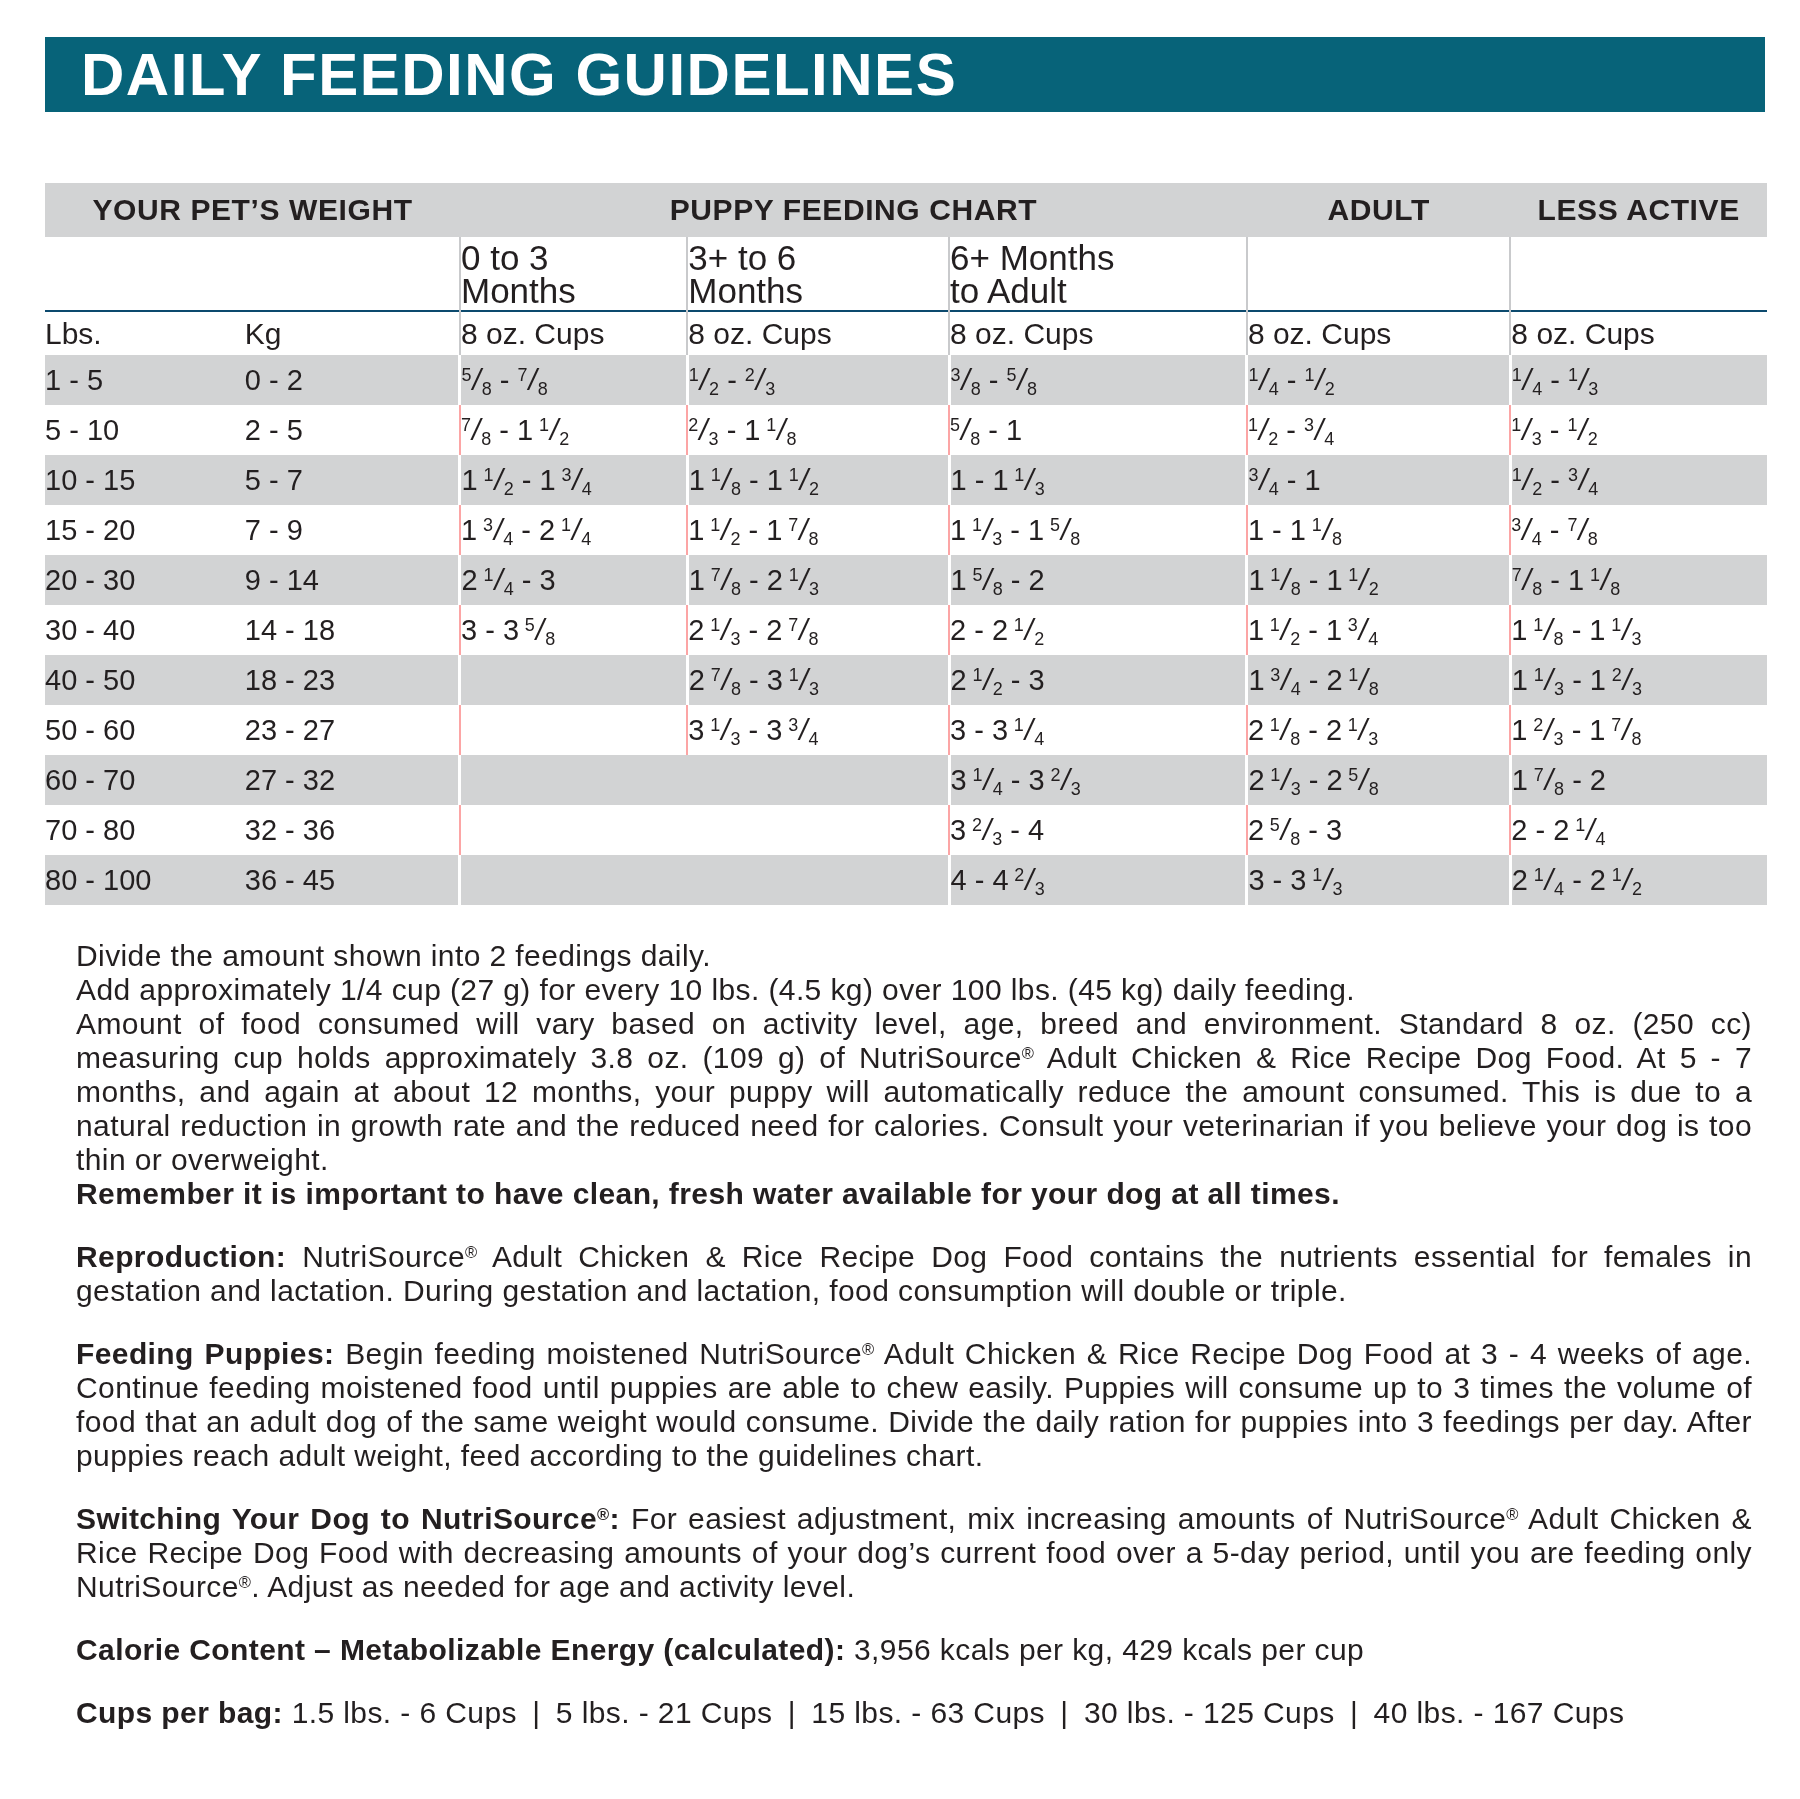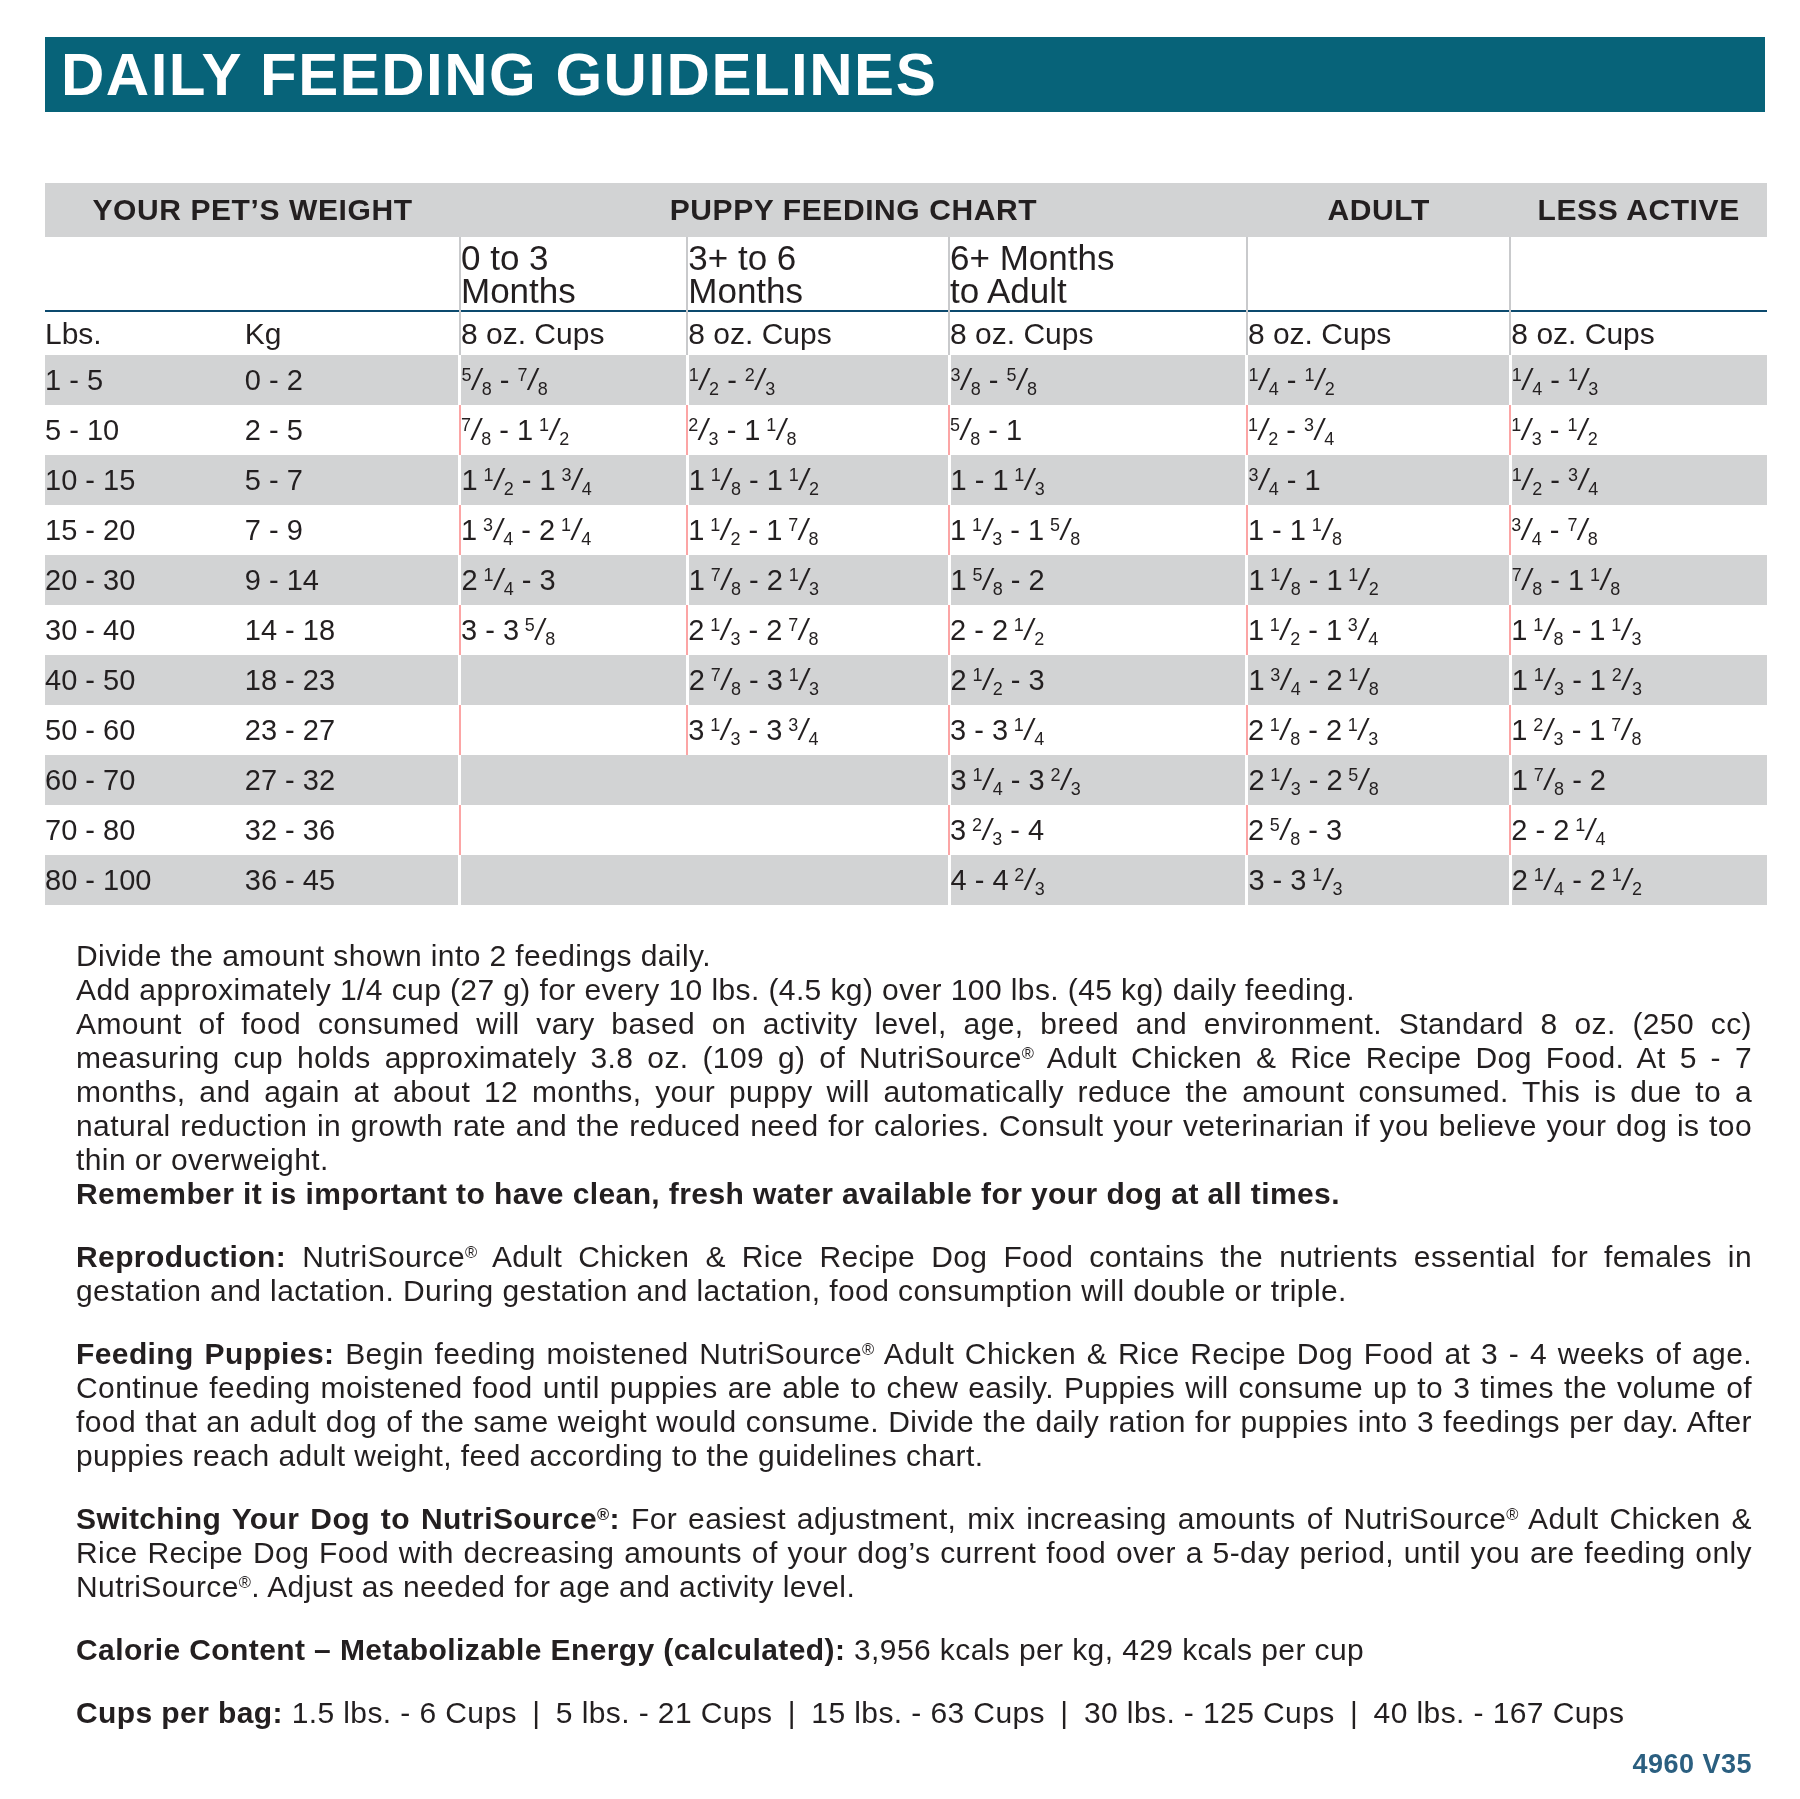--- a/index.html
+++ b/index.html
@@ -4,21 +4,21 @@
 <style>
   html,body{margin:0;padding:0}
   body{
     width:1800px;height:1799px;background:#ffffff;overflow:hidden;
     color:var(--c-text,#231f20);
     font-family:"Liberation Sans","DejaVu Sans",sans-serif;
   }
   
   .banner{margin:37px 35px 0 45px;height:75px;width:1720px;
     background:var(--c-banner,#076379);display:flex;align-items:center;box-sizing:border-box}
-  .banner h1{margin:0;padding-left:16px;font-size:60px;font-weight:700;
+  .banner h1{margin:0;padding-left:36px;font-size:60px;font-weight:700;
     letter-spacing:1.5px;color:#ffffff;line-height:1;white-space:nowrap}
   
   .tablewrap{margin:71px 33px 0 45px}
   table.feed{width:100%;border-collapse:collapse;table-layout:fixed;}
   .feed th,.feed td{padding:0;vertical-align:middle;overflow:hidden}
   tr.group{background:var(--c-stripe,#d2d3d4);height:54px}
   tr.group th{font-size:30px;font-weight:700;letter-spacing:.6px}
   tr.sub{height:74px}
   tr.sub td{font-size:35px;line-height:33px}
   tr.units{height:44px}
@@ -207,16 +207,15 @@
     <p><b>Reproduction:</b> <span>NutriSource<sup class="reg">®</sup> Adult Chicken &amp; Rice Recipe Dog Food contains the nutrients essential for females in gestation and lactation. During gestation and lactation, food consumption will double or triple.</span></p>
 
     <p><b>Feeding Puppies:</b> <span>Begin feeding moistened NutriSource<sup class="reg">®</sup> Adult Chicken &amp; Rice Recipe Dog Food at 3 - 4 weeks of age. Continue feeding moistened food until puppies are able to chew easily. Puppies will consume up to 3 times the volume of food that an adult dog of the same weight would consume. Divide the daily ration for puppies into 3 feedings per day. After puppies reach adult weight, feed according to the guidelines chart.</span></p>
 
     <p><b>Switching Your Dog to NutriSource<sup class="reg">®</sup>:</b> <span>For easiest adjustment, mix increasing amounts of NutriSource<sup class="reg">®</sup> Adult Chicken &amp; Rice Recipe Dog Food with decreasing amounts of your dog’s current food over a 5-day period, until you are feeding only NutriSource<sup class="reg">®</sup>. Adjust as needed for age and activity level.</span></p>
 
     <p><b>Calorie Content – Metabolizable Energy (calculated):</b> <span>3,956 kcals per kg, 429 kcals per cup</span></p>
 
     <p><b>Cups per bag:</b> <span>1.5 lbs. - 6 Cups | 5 lbs. - 21 Cups | 15 lbs. -  63 Cups | 30 lbs. -  125 Cups | 40 lbs. - 167 Cups</span></p>
 
-    <div class="code">4960 V35</div>
   </section>
 
 </main>
 
 </body></html>

